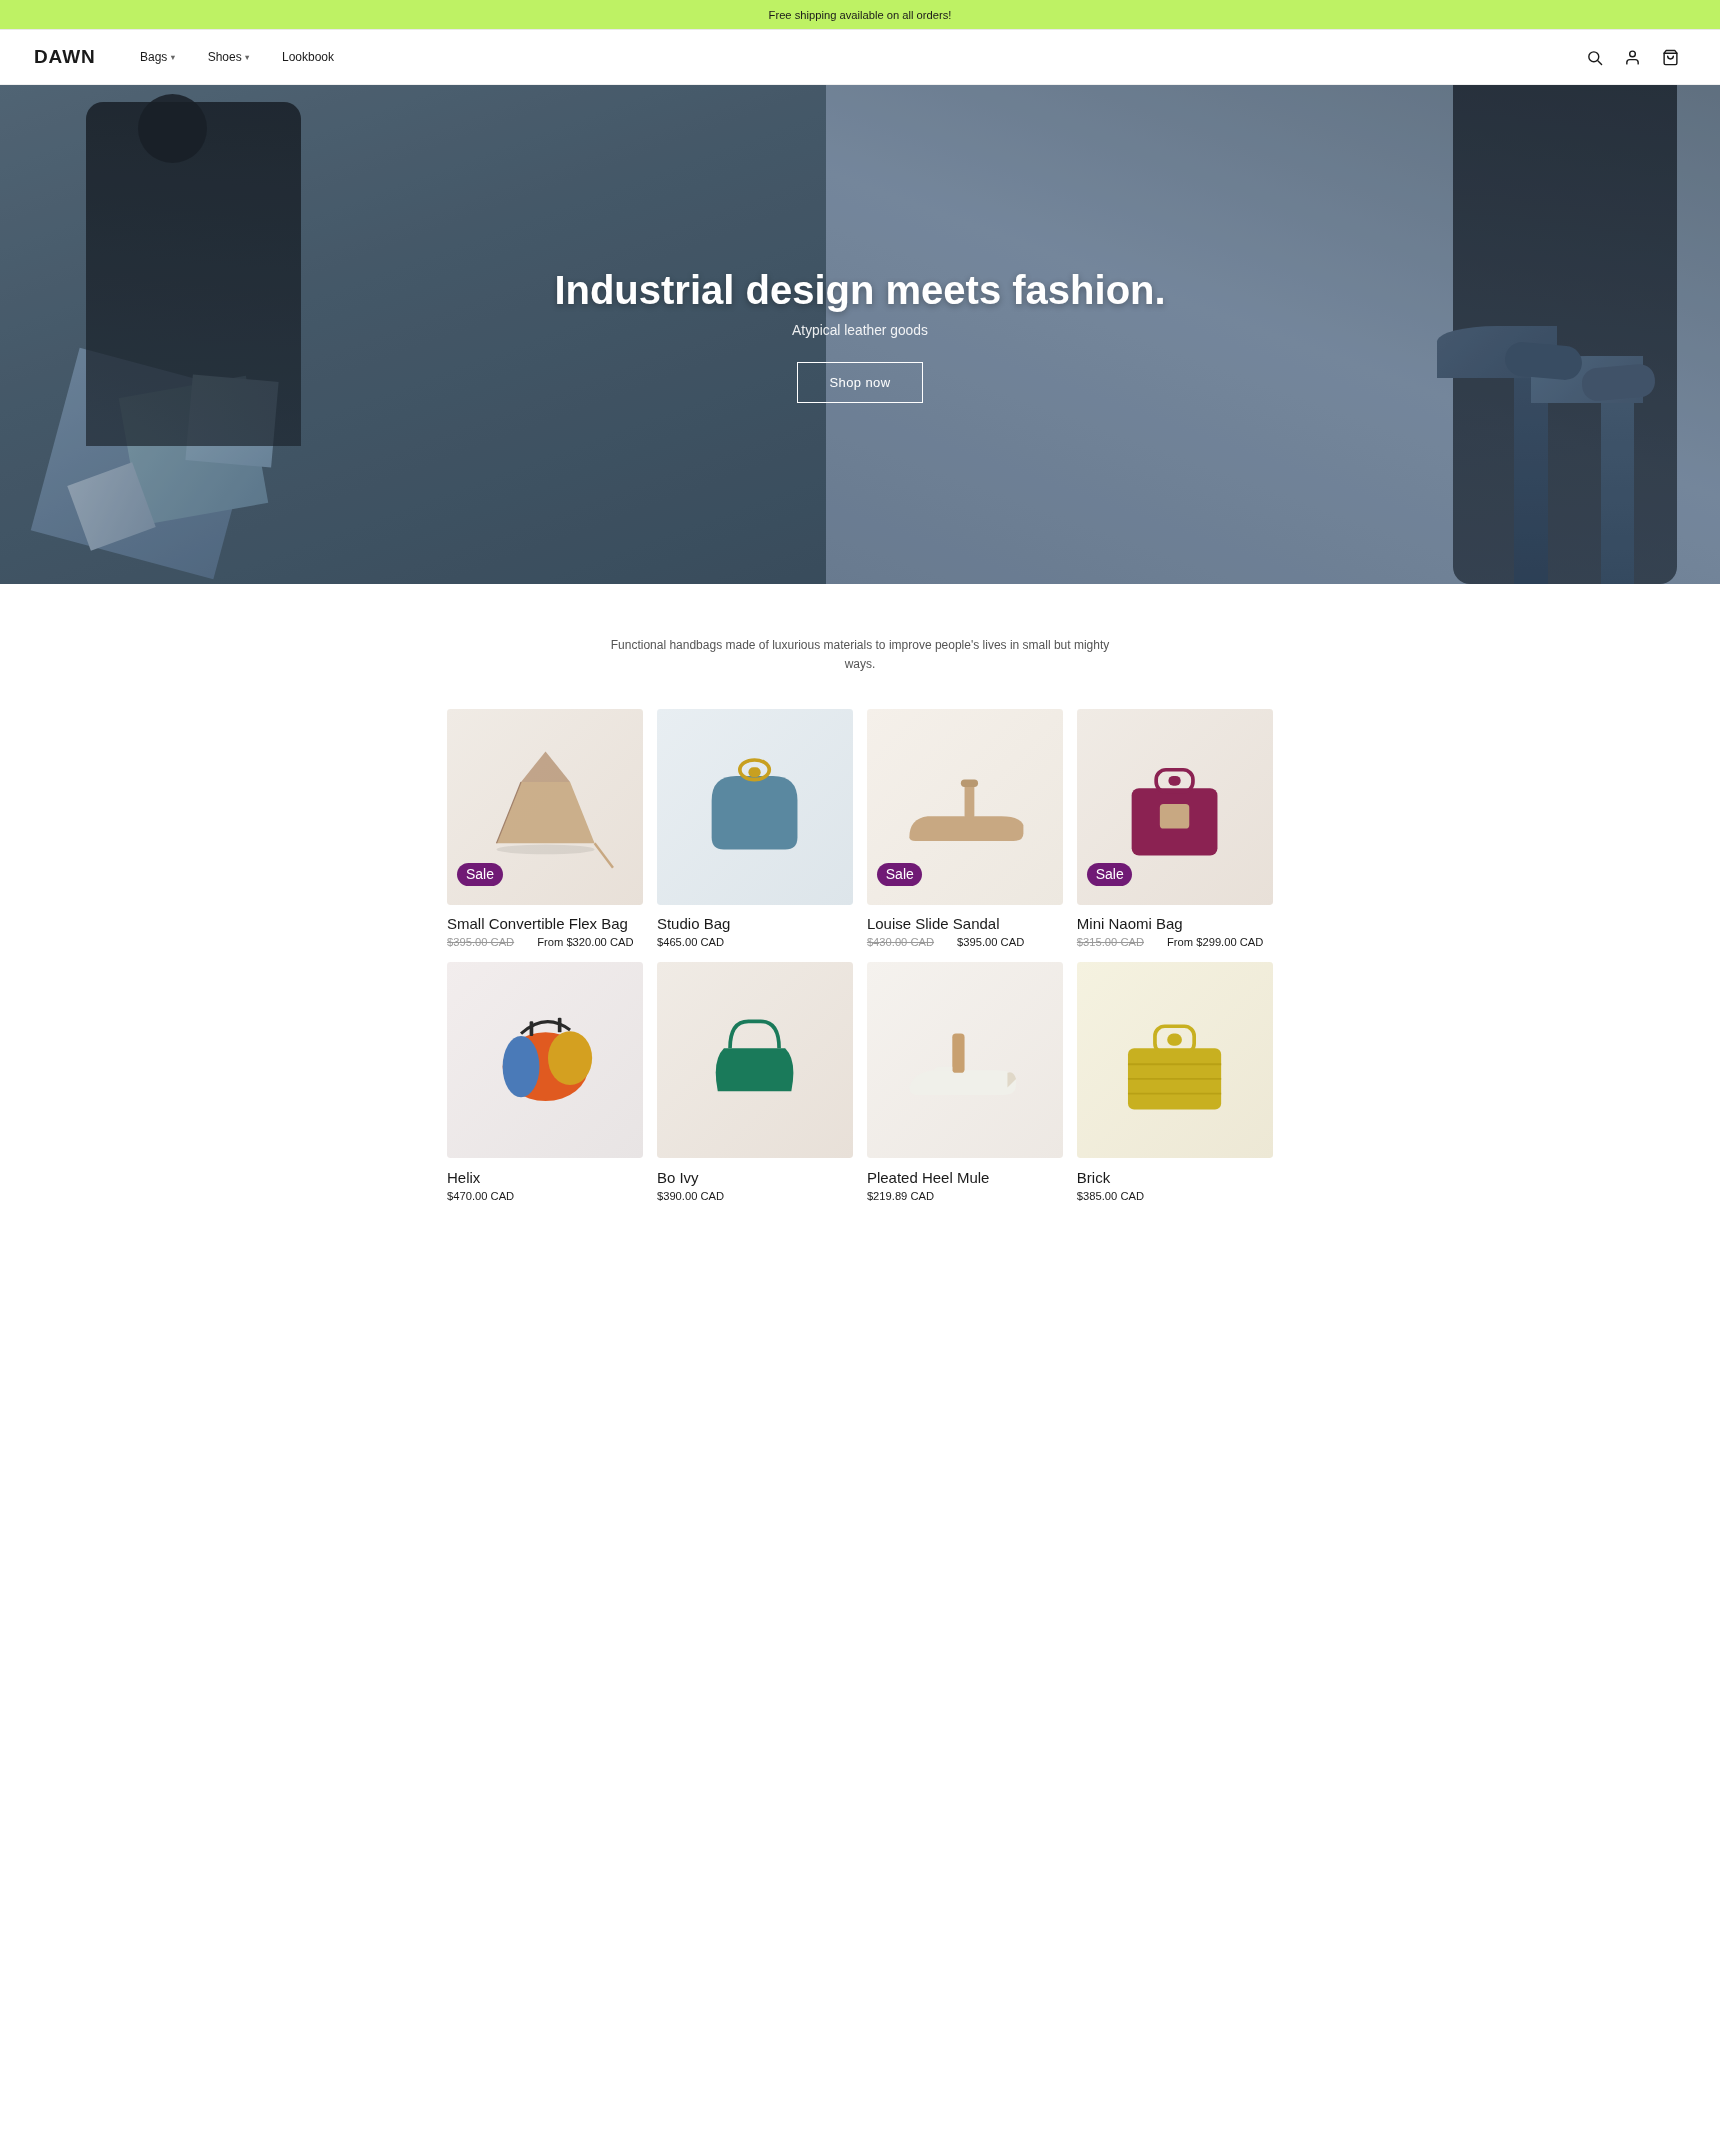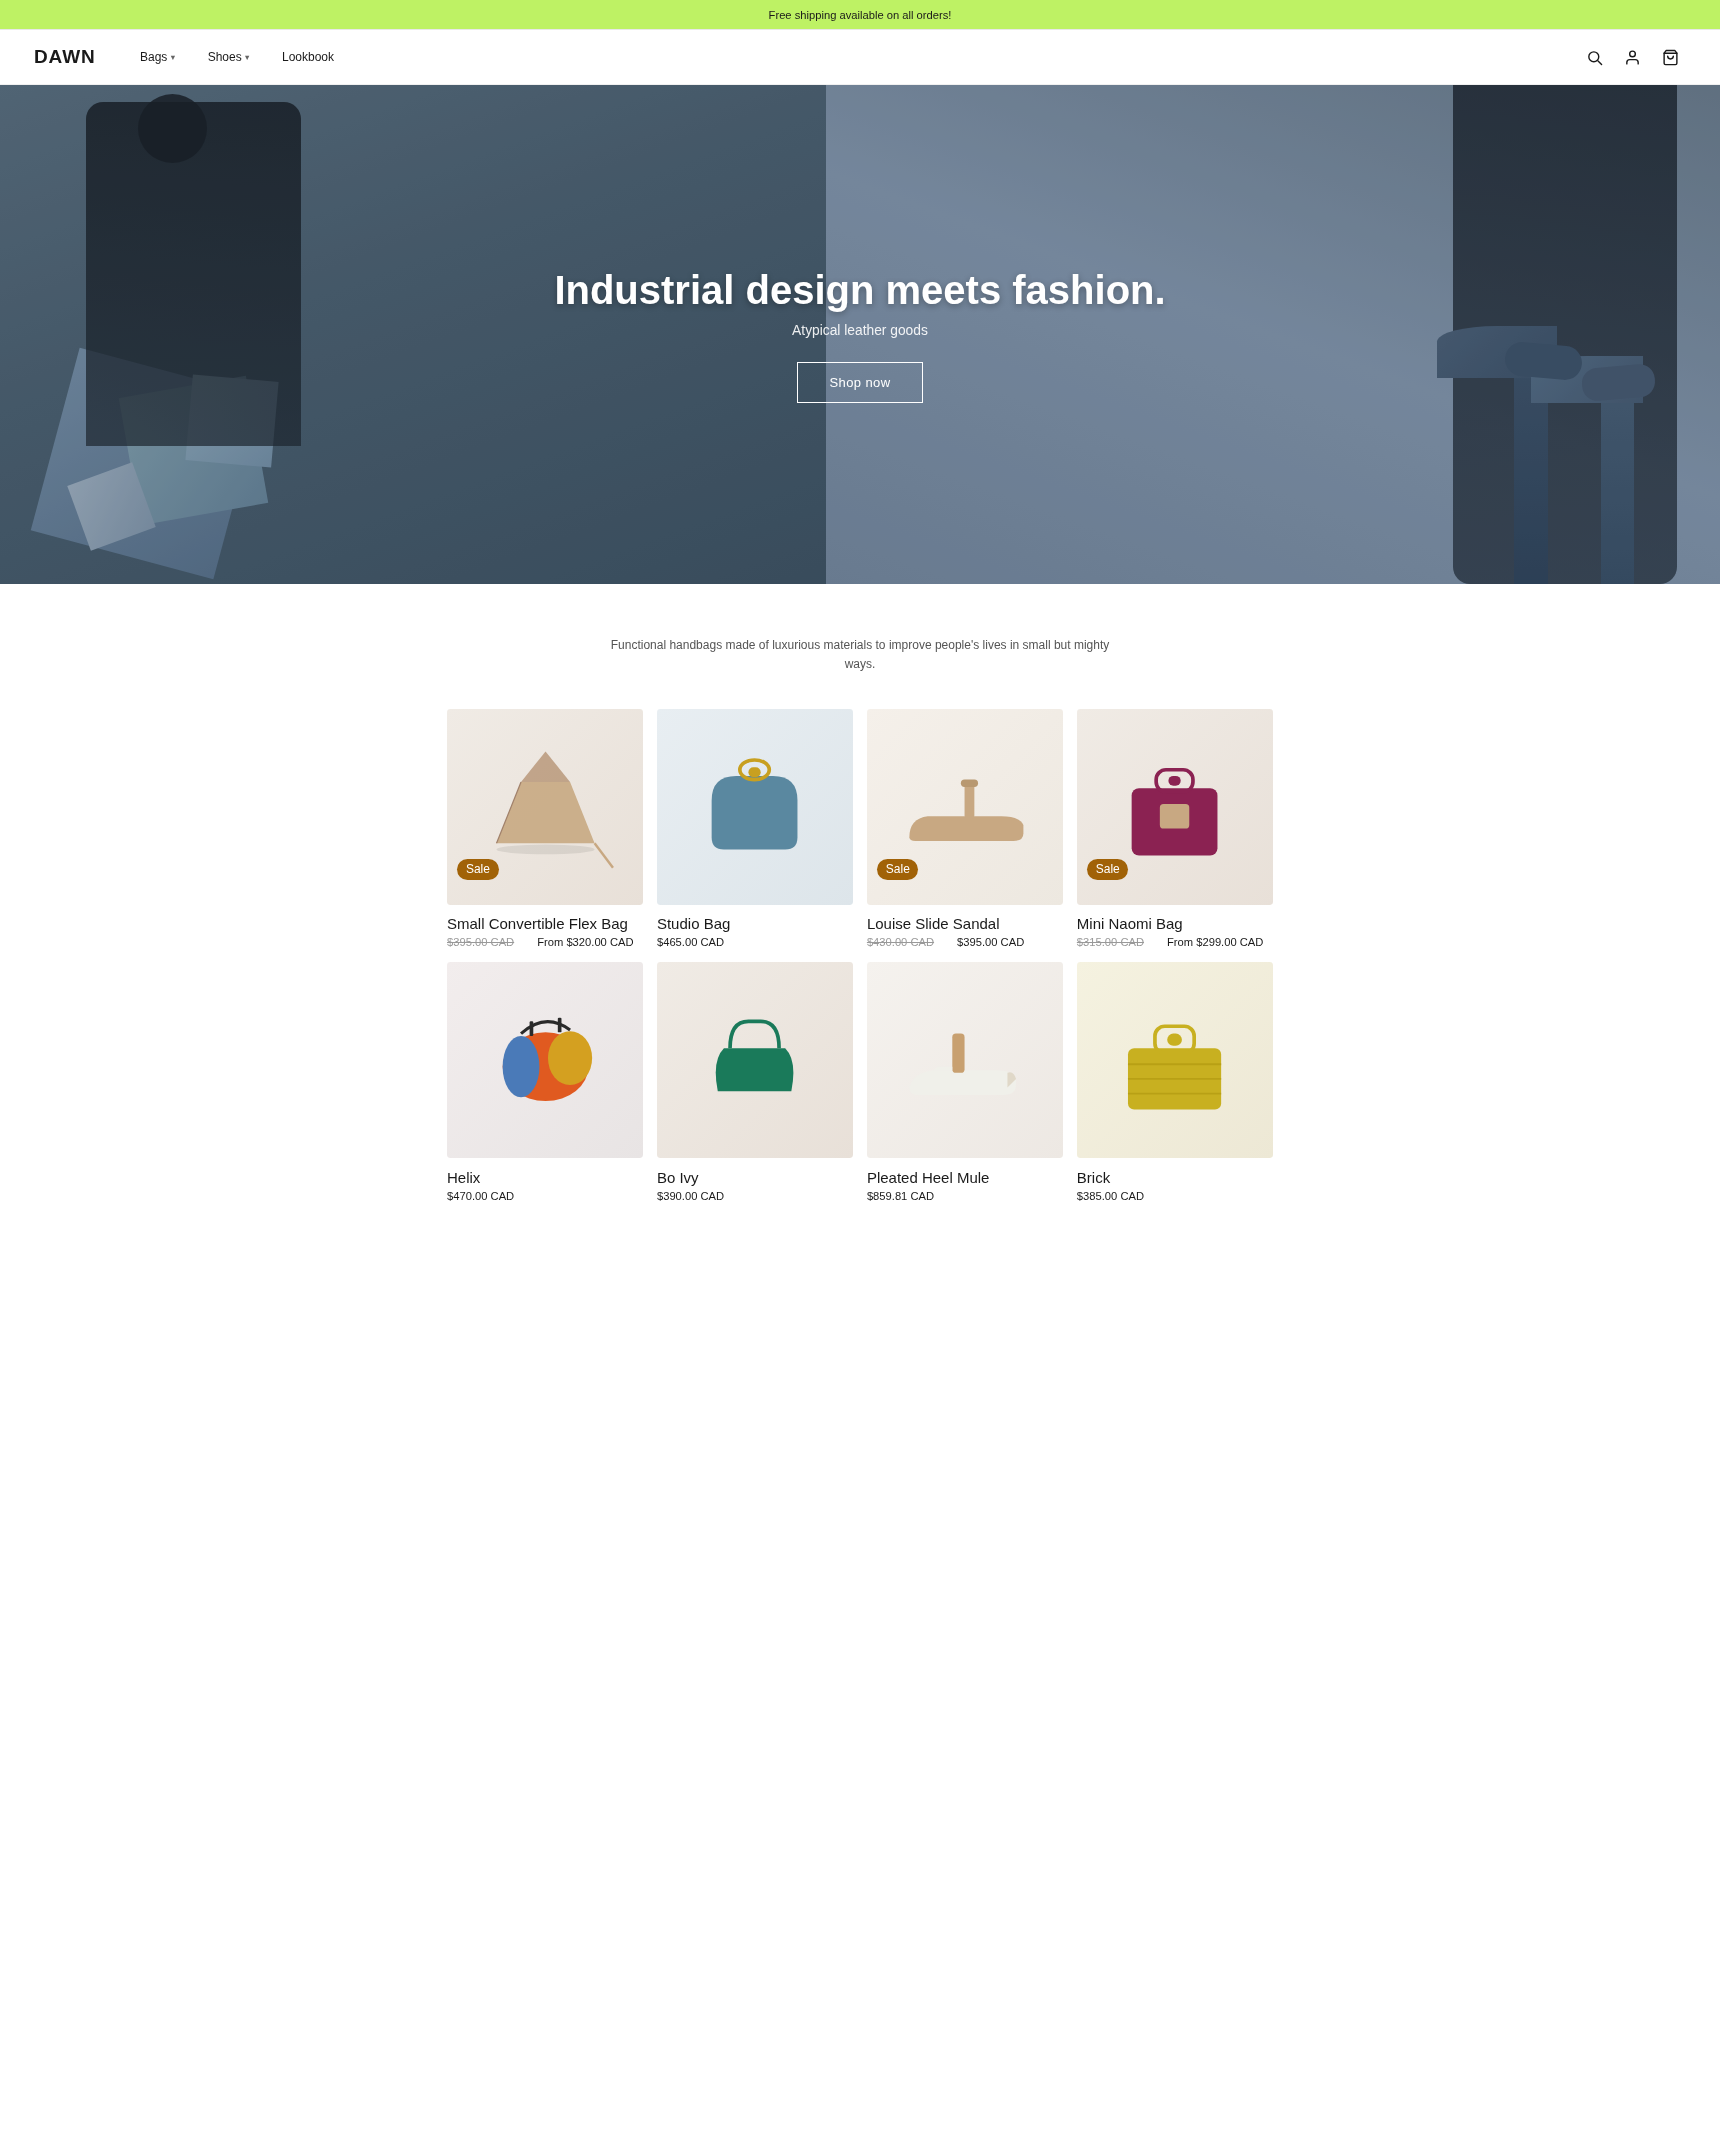--- a/index.html
+++ b/index.html
@@ -178,25 +178,25 @@
     .img-bag-4 { background: linear-gradient(135deg, #f2eded 0%, #e8e4e4 100%); }
     .img-bag-5 { background: linear-gradient(135deg, #f0ebe5 0%, #e8e0d8 100%); }
     .img-shoe-2 { background: linear-gradient(135deg, #f5f2ee 0%, #ede8e3 100%); }
     .img-bag-6 { background: linear-gradient(135deg, #f5f2e0 0%, #ede8d5 100%); }
 
     
     .product-svg { width: 75%; height: 75%; }
 
     .sale-badge {
       position: absolute;
-      bottom: 25px;
+      bottom: 19px;
       left: 10.3px;
-      background: #a16207;
+      background: #701a75;
       color: #fff;
-      font-size: 12px;
+      font-size: 14px;
       padding: 3.4px 8.6px;
       border-radius: 17px;
       font-weight: 500;
     }
     .product-name {
       font-size: 15px;
       color: #1a1a1a;
       margin-bottom: 4.3px;
       font-weight: 400;
     }
@@ -413,21 +413,21 @@
             <svg viewBox="0 0 120 120" class="product-svg">
     <path d="M15,82 Q18,70 35,68 L85,68 Q100,68 102,75 L102,80 Q102,88 92,88 L22,88 Q15,88 15,82 Z" fill="#f0f0ea"></path>
     <rect x="50" y="38" width="10" height="32" rx="3" fill="#c8a070"></rect>
     <path d="M35,68 L50,68 L50,65 L38,65 Z" fill="#f0f0ea"></path>
     <path d="M95,82 L95,70 Q100,68 102,75" fill="#e0d8c8" stroke="none"></path>
   </svg>
           </div>
         </div>
         <div class="product-name">Pleated Heel Mule</div>
         <div class="product-prices">
-          <span class="price-regular">$859.81 CAD</span>
+          <span class="price-regular">$219.89 CAD</span>
         </div>
       </div>
       <div class="product-card">
         <div class="product-image-wrap">
           <div class="product-image-placeholder img-bag-6">
             <svg viewBox="0 0 120 120" class="product-svg">
     <rect x="22" y="50" width="76" height="50" rx="5" fill="#c8b020"></rect>
     <line x1="22" y1="63" x2="98" y2="63" stroke="#b8a015" stroke-width="1.5"></line>
     <line x1="22" y1="75" x2="98" y2="75" stroke="#b8a015" stroke-width="1.5"></line>
     <line x1="22" y1="87" x2="98" y2="87" stroke="#b8a015" stroke-width="1.5"></line>

